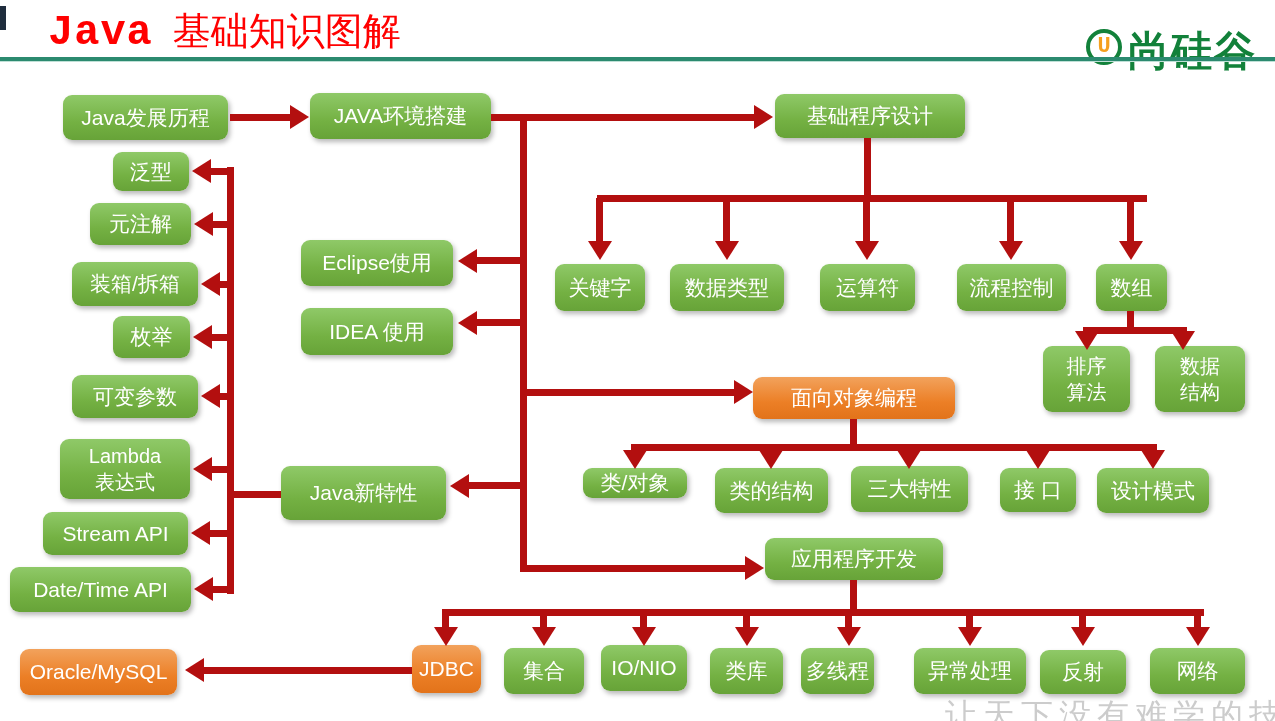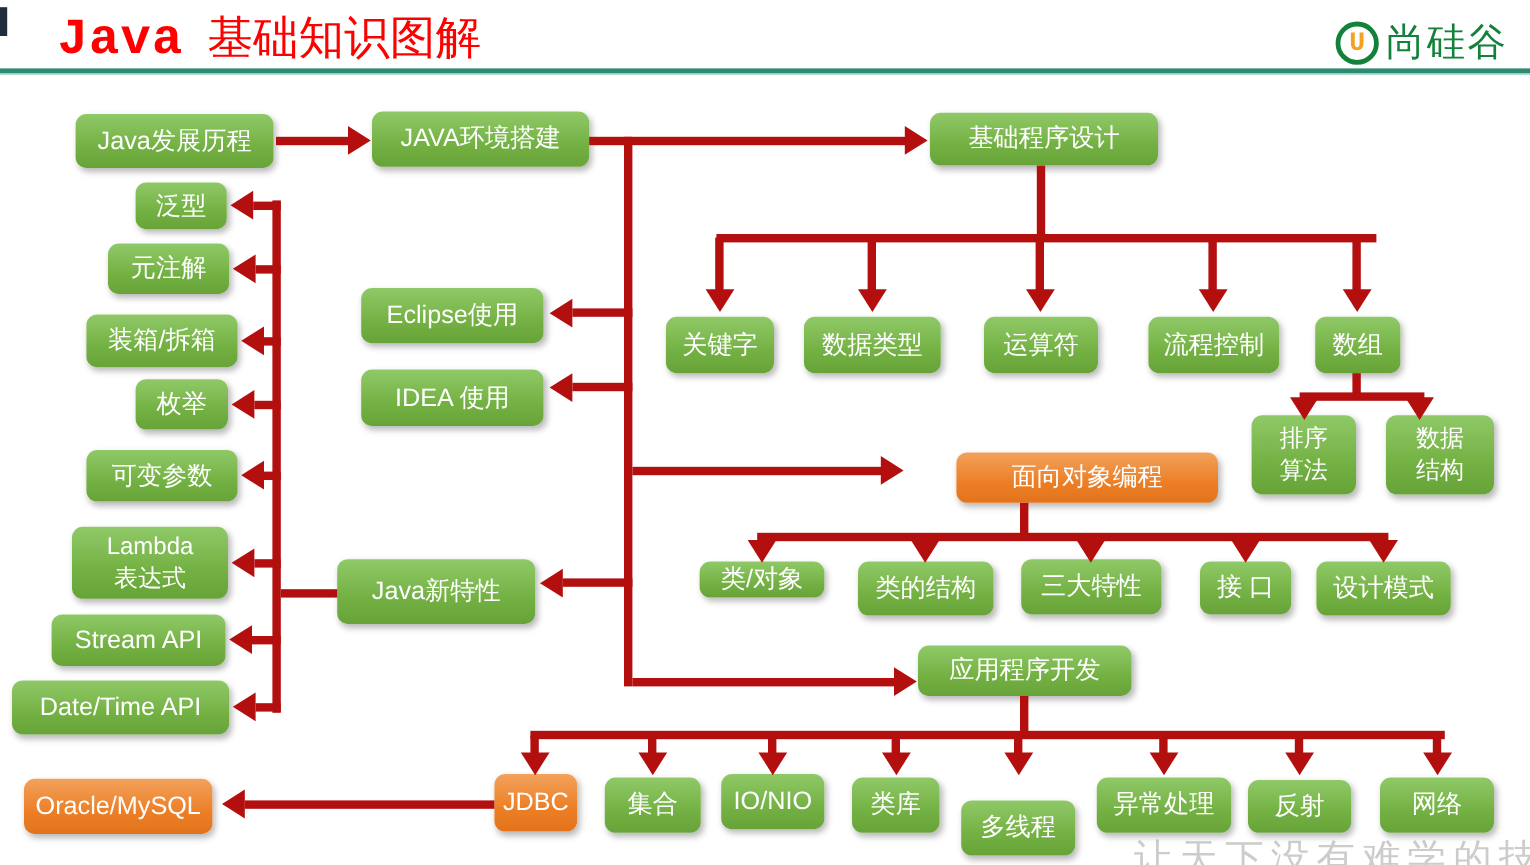--- a/index.html
+++ b/index.html
@@ -7,21 +7,21 @@
   .page { position:relative; width:1275px; height:721px; background:#fff; overflow:hidden; }
 
   
   .edge-mark { position:absolute; left:0; top:6px; width:6px; height:24px; background:#1f2d3d; }
   .title { position:absolute; left:48px; top:6px; display:flex; align-items:baseline; }
   .title .t-en { font-family:"Liberation Mono", monospace; font-weight:bold; font-size:42px; color:var(--title-red,#ff0000); letter-spacing:1px; }
   .title .t-zh { font-family:"Liberation Serif", serif; font-size:38px; color:var(--title-red,#ff0000); margin-left:20px; }
   .logo { position:absolute; right:18px; top:14px; display:flex; align-items:center; }
   .logo-circle { width:36px; height:36px; border:4px solid var(--logo-green,#2f9e3f); border-radius:50%; display:flex; align-items:center; justify-content:center; }
   .logo-circle span { color:var(--logo-orange,#f5a01e); font-weight:bold; font-size:22px; font-family:"Liberation Mono", monospace; }
-  .logo-text { font-size:32px; font-weight:normal; color:var(--logo-green,#12813a); margin-left:6px; letter-spacing:2px; }
+  .logo-text { font-size:41px; font-weight:bold; color:var(--logo-green,#12813a); margin-left:6px; letter-spacing:2px;margin-top:10px; }
   .separator { position:absolute; left:0; top:57px; width:1275px; height:5px; background:var(--separator-teal,#2b8a6f); border-bottom:1px solid #bfe0d6; }
 
   
   .node { position:absolute; border-radius:9px; color:#fff; display:flex; align-items:center; justify-content:center;
           text-align:right; font-size:21px; line-height:1.2;
           background:linear-gradient(180deg, var(--box-green-light,#8fc968) 0%, var(--box-green,#74b143) 60%, #67a338 100%);
           box-shadow:2px 3px 5px rgba(0,0,0,0.28); }
   .node.orange { background:linear-gradient(180deg, var(--box-orange-light,#f2a25c) 0%, var(--box-orange,#ec7f26) 60%, #e2731a 100%); }
   .node.two-line { flex-direction:column; line-height:1.3; font-size:20px; }
 
@@ -82,33 +82,33 @@
   <div class="node" style="left:1096px;top:264px;width:71px;height:47px">数组</div>
   <div class="node two-line" style="left:1043px;top:346px;width:87px;height:66px">
     <span>排序</span>
     <span>算法</span>
   </div>
   <div class="node two-line" style="left:1155px;top:346px;width:90px;height:66px">
     <span>数据</span>
     <span>结构</span>
   </div>
 
-  <div class="node orange" style="left:797px;top:377px;width:218px;height:42px">面向对象编程</div>
+  <div class="node orange" style="left:753px;top:377px;width:202px;height:42px">面向对象编程</div>
   <div class="node" style="left:583px;top:468px;width:104px;height:30px">类/对象</div>
   <div class="node" style="left:715px;top:468px;width:113px;height:45px">类的结构</div>
   <div class="node" style="left:851px;top:466px;width:117px;height:46px">三大特性</div>
   <div class="node" style="left:1000px;top:468px;width:76px;height:44px">接 口</div>
   <div class="node" style="left:1097px;top:468px;width:112px;height:45px">设计模式</div>
 
   <div class="node" style="left:765px;top:538px;width:178px;height:42px">应用程序开发</div>
   <div class="node orange" style="left:412px;top:645px;width:69px;height:48px">JDBC</div>
   <div class="node" style="left:504px;top:648px;width:80px;height:46px">集合</div>
   <div class="node" style="left:601px;top:645px;width:86px;height:46px">IO/NIO</div>
   <div class="node" style="left:710px;top:648px;width:73px;height:46px">类库</div>
-  <div class="node" style="left:801px;top:667px;width:95px;height:46px">多线程</div>
+  <div class="node" style="left:801px;top:648px;width:73px;height:46px">多线程</div>
   <div class="node" style="left:914px;top:648px;width:112px;height:46px">异常处理</div>
   <div class="node" style="left:1040px;top:650px;width:86px;height:44px">反射</div>
   <div class="node" style="left:1150px;top:648px;width:95px;height:46px">网络</div>
 
   <div class="hl" style="left:230px;top:114px;width:62px"></div>
   <div class="head right" style="left:290px;top:105px"></div>
 
   <div class="hl" style="left:491px;top:114px;width:264px"></div>
   <div class="head right" style="left:754px;top:105px"></div>
   <div class="vl" style="left:520px;top:114px;height:458px"></div>

